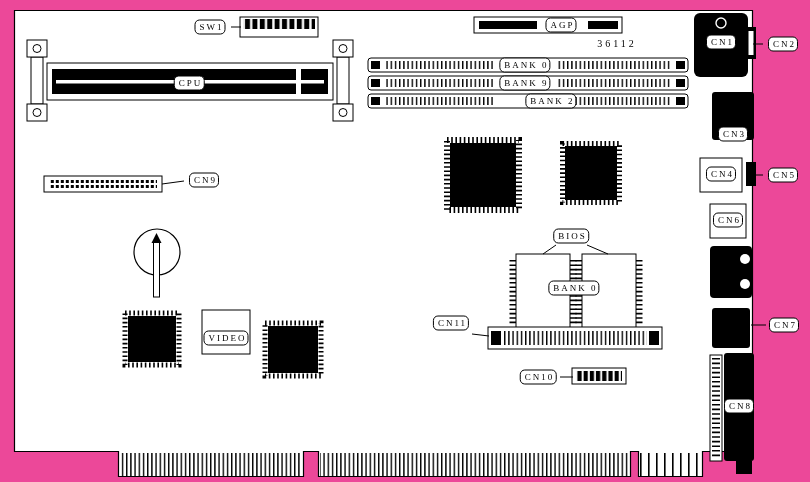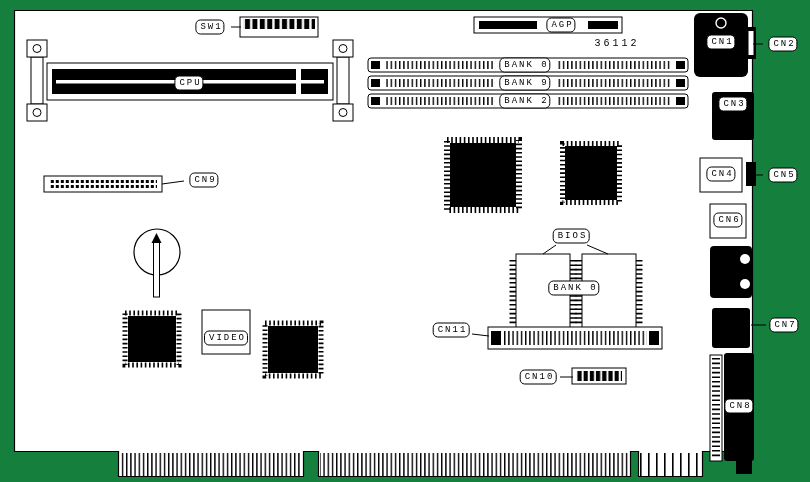--- a/index.html
+++ b/index.html
@@ -1,18 +1,18 @@
 <!DOCTYPE html>
 <html><head>
 <meta charset="utf-8">
 <style>
   html,body{margin:0;padding:0;background:#fff;}
   .stage{
-    position:relative;width:810px;height:482px;background:#15803d;overflow:hidden;
-    font-family:Liberation Mono, monospace;
+    position:relative;width:810px;height:482px;background:#ec4899;overflow:hidden;
+    font-family:Liberation Serif, serif;
   }
   .stage svg{position:absolute;left:0;top:0;}
   .lbl{
     position:absolute;transform:translate(-50%,-50%);
     background:#fff;border:1px solid #000;border-radius:5px;
     font-size:9px;line-height:11px;letter-spacing:2px;
     padding:1px 1px 1px 4px;white-space:nowrap;color:#000;z-index:5;
   }
   .txt{
     position:absolute;transform:translate(-50%,-50%);
@@ -196,29 +196,29 @@
     <rect x="736" y="461" width="16" height="13" fill="#000"></rect>
   </g>
 </svg>
 
 <div class="lbl" style="left:210px;top:27px">SW1</div>
 <div class="lbl" style="left:561px;top:25px">AGP</div>
 <div class="txt" style="left:617px;top:43px">36112</div>
 <div class="lbl" style="left:189px;top:83px">CPU</div>
 <div class="lbl" style="left:525px;top:65px">BANK 0</div>
 <div class="lbl" style="left:525px;top:83px">BANK 9</div>
-<div class="lbl" style="left:525px;top:101px">BANK 2</div>
+<div class="lbl" style="left:551px;top:101px">BANK 2</div>
 <div class="lbl" style="left:204px;top:180px">CN9</div>
 <div class="lbl" style="left:571px;top:236px">BIOS</div>
 <div class="lbl" style="left:574px;top:288px">BANK 0</div>
 <div class="lbl" style="left:226px;top:338px">VIDEO</div>
-<div class="lbl" style="left:451px;top:330px">CN11</div>
+<div class="lbl" style="left:451px;top:323px">CN11</div>
 <div class="lbl" style="left:538px;top:377px">CN10</div>
 <div class="lbl" style="left:721px;top:42px">CN1</div>
 <div class="lbl" style="left:783px;top:44px">CN2</div>
-<div class="lbl" style="left:733px;top:104px">CN3</div>
+<div class="lbl" style="left:733px;top:134px">CN3</div>
 <div class="lbl" style="left:721px;top:174px">CN4</div>
 <div class="lbl" style="left:783px;top:175px">CN5</div>
 <div class="lbl" style="left:728px;top:220px">CN6</div>
 <div class="lbl" style="left:784px;top:325px">CN7</div>
 <div class="lbl" style="left:739px;top:406px">CN8</div>
 
 </div>
 
 </body></html>

